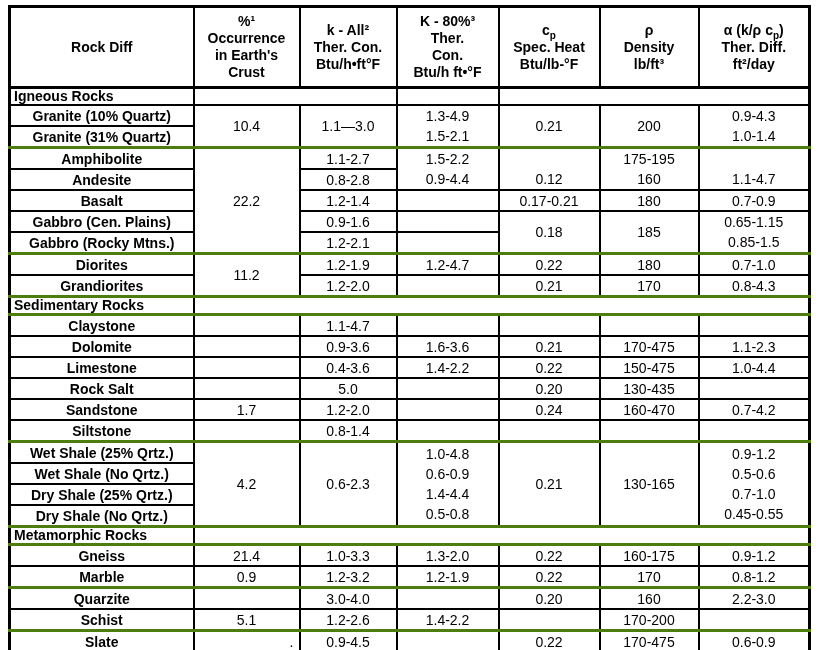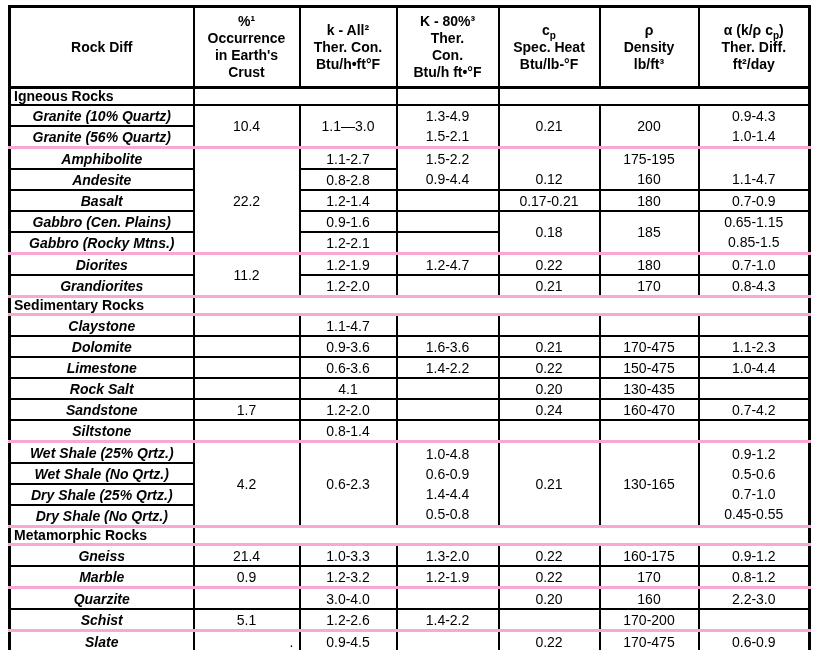--- a/index.html
+++ b/index.html
@@ -22,22 +22,22 @@
     background:#fff;
   }
   thead th{
     height:78px;
     font-weight:bold;
     line-height:17px;
     border-bottom:3px solid #000;
   }
   tbody td{height:19px;font-weight:normal;line-height:18px;}
   tr.secrow td{height:15px;line-height:15px;}
-  tr.bt3 td{border-top:3px solid #f9a8d4;}
-  td.name{font-weight:bold;font-style:italic;}
+  tr.bt3 td{border-top:3px solid #4d7c0f;}
+  td.name{font-weight:bold;}
   td.sec{font-weight:bold;text-align:left;padding-left:3px;margin-top:24px;}
   td.dot{text-align:right;padding-right:5px;}
   .ln{height:20px;line-height:20px;}
   sub{font-size:10px;line-height:0;}
 </style>
 </head>
 <body>
 
 <div class="sheet">
   <table>
@@ -105,21 +105,21 @@
             <div class="ln">1.5-2.1</div>
           </td>
           <td rowspan="2">0.21</td>
           <td rowspan="2">200</td>
           <td rowspan="2">
             <div class="ln">0.9-4.3</div>
             <div class="ln">1.0-1.4</div>
           </td>
         </tr>
         <tr class="">
-          <td class="name">Granite (56% Quartz)</td>
+          <td class="name">Granite (31% Quartz)</td>
         </tr>
         <tr class="bt3">
           <td class="name">Amphibolite</td>
           <td rowspan="5">22.2</td>
           <td>1.1-2.7</td>
           <td rowspan="2">
             <div class="ln">1.5-2.2</div>
             <div class="ln">0.9-4.4</div>
           </td>
           <td rowspan="2">
@@ -198,30 +198,30 @@
           <td></td>
           <td>0.9-3.6</td>
           <td>1.6-3.6</td>
           <td>0.21</td>
           <td>170-475</td>
           <td>1.1-2.3</td>
         </tr>
         <tr class="">
           <td class="name">Limestone</td>
           <td></td>
-          <td>0.6-3.6</td>
+          <td>0.4-3.6</td>
           <td>1.4-2.2</td>
           <td>0.22</td>
           <td>150-475</td>
           <td>1.0-4.4</td>
         </tr>
         <tr class="">
           <td class="name">Rock Salt</td>
           <td></td>
-          <td>4.1</td>
+          <td>5.0</td>
           <td></td>
           <td>0.20</td>
           <td>130-435</td>
           <td></td>
         </tr>
         <tr class="">
           <td class="name">Sandstone</td>
           <td>1.7</td>
           <td>1.2-2.0</td>
           <td></td>

